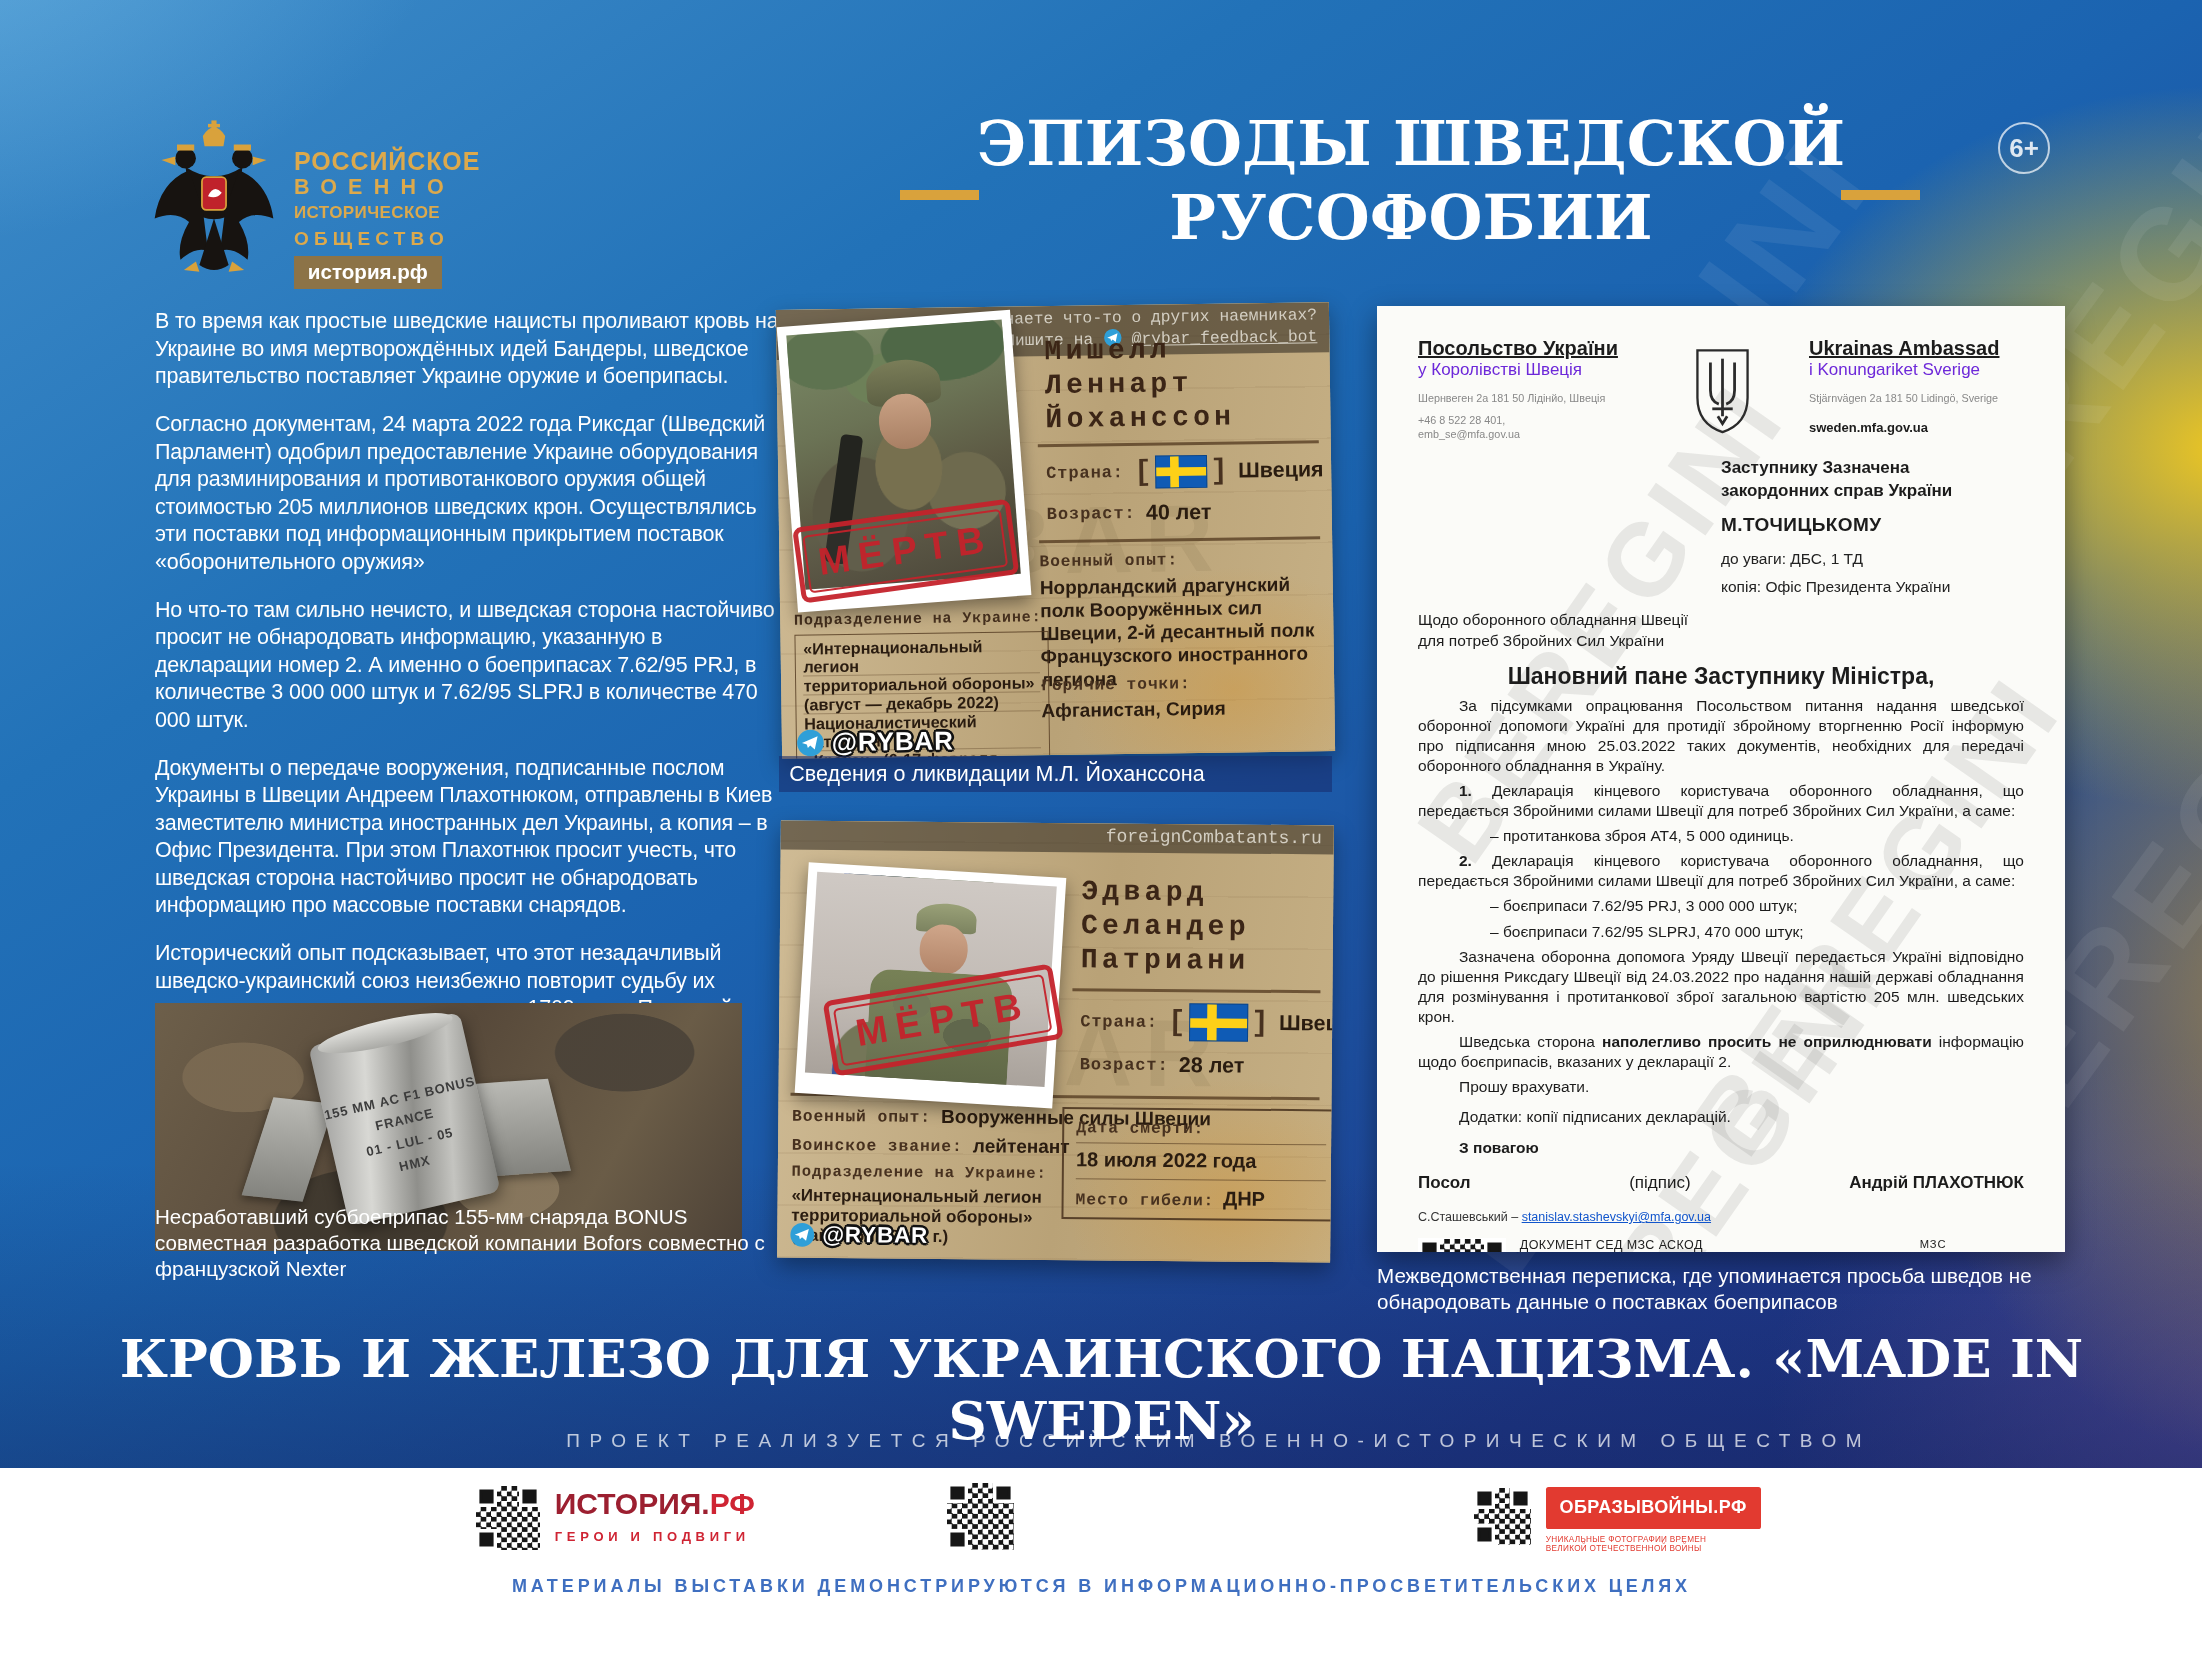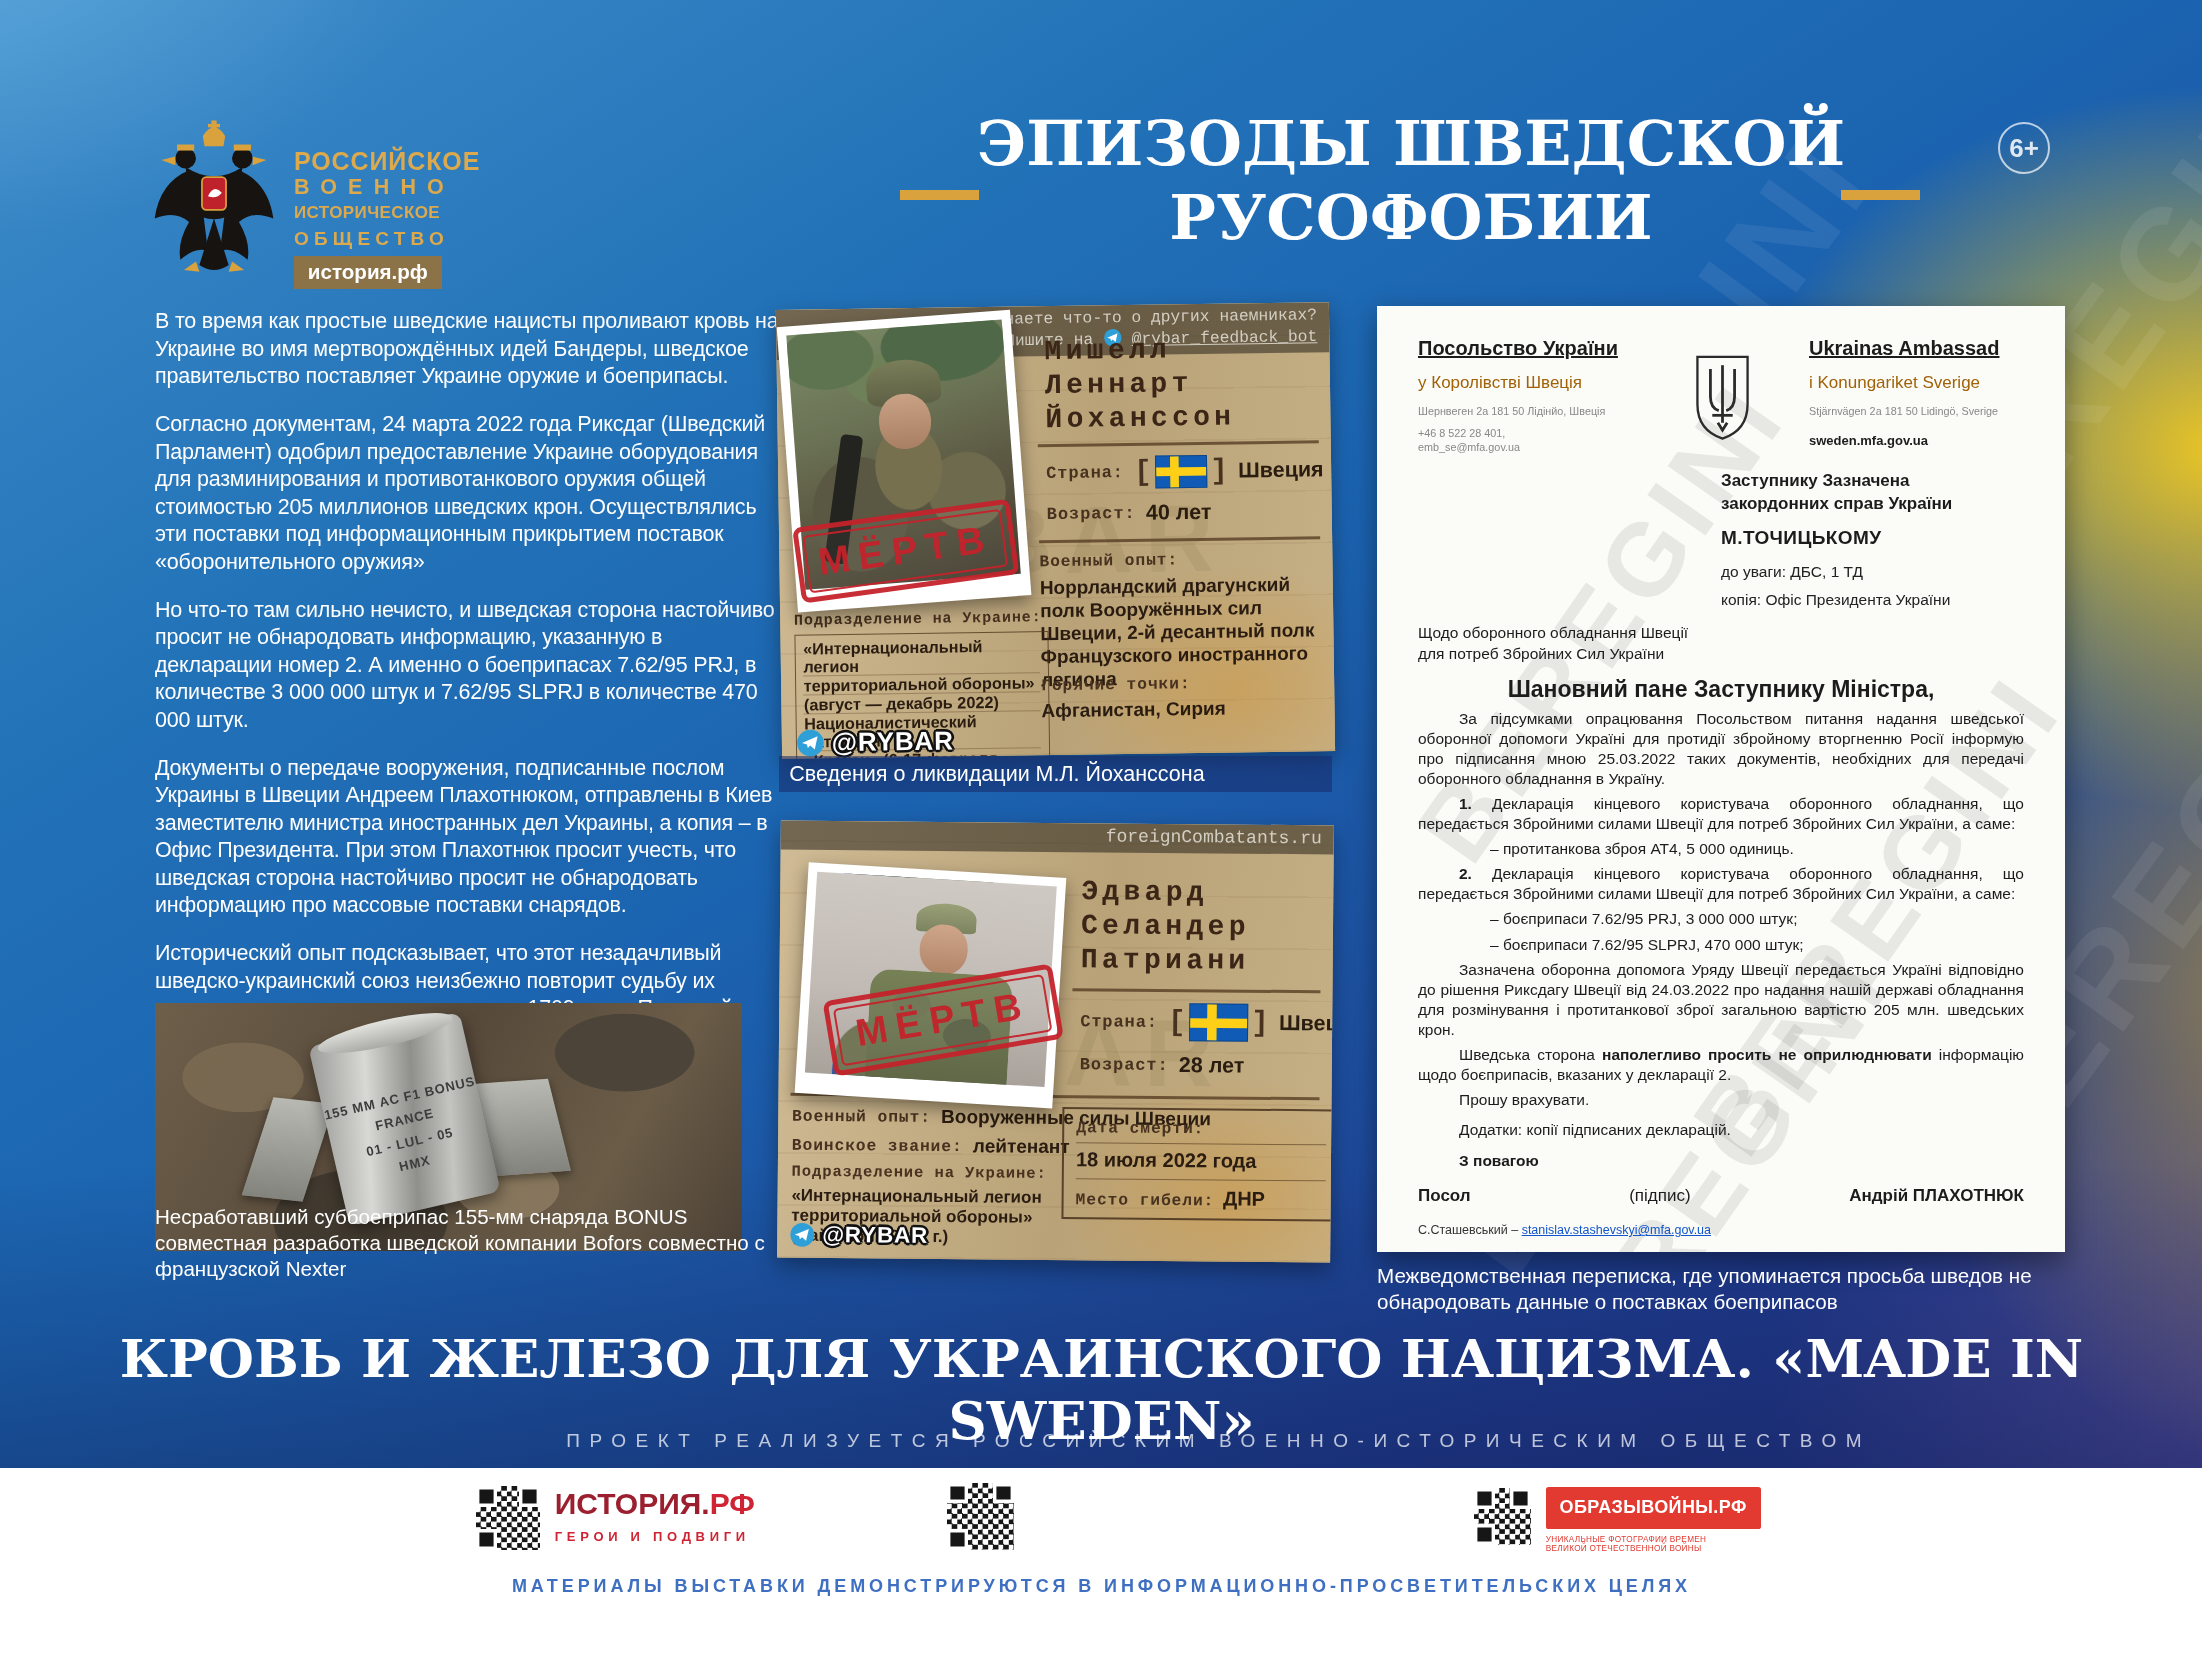--- a/index.html
+++ b/index.html
@@ -163,21 +163,21 @@
   
   .doc{left:1377px;top:306px;width:688px;height:946px;background:#fbfbf8;overflow:hidden;
     box-shadow:0 10.3px 26px rgba(0,0,0,.4);color:#1c1c1c;}
   .doc-wm span{position:absolute;font:bold 103px "Liberation Sans",sans-serif;color:rgba(60,60,60,.10);
     transform:rotate(-55deg);letter-spacing:6.9px;white-space:nowrap;}
   .doc-wm .d1{left:-52px;top:258px;} .doc-wm .d2{left:224px;top:551px;} .doc-wm .d3{left:52px;top:826px;}
   .doc-in{position:absolute;inset:31px 41px 26px 41px;}
   .doc-head{display:flex;justify-content:space-between;}
   .emb{width:217px;}
   .emb .e1{font-weight:bold;font-size:20px;text-decoration:underline;}
-  .emb .e2{font-size:17px;color:#a16207;margin-top:13px;}
+  .emb .e2{font-size:17px;color:#6d28d9;margin-top:0;}
   .emb .esm{font-size:10.8px;color:#888;margin-top:12px;line-height:13.8px;}
   .emb .esite{font-weight:bold;font-size:13px;margin-top:13.8px;}
   .trident{width:65px;padding-top:3.4px;}
   .recipient{margin-left:303px;margin-top:15.5px;}
   .recipient .r12{font-weight:bold;font-size:17px;line-height:22.4px;}
   .recipient .rn{font-weight:bold;font-size:19px;margin-top:12px;letter-spacing:0.4px;}
   .recipient .ra{font-size:15.5px;margin-top:13.8px;color:#222;}
   .subject{margin-top:13.8px;font-size:15.5px;line-height:20.6px;}
   .salut{text-align:center;font-weight:bold;font-size:23px;margin-top:12px;}
   .doc-in p{margin:5.2px 0;font-size:15.5px;line-height:20px;text-align:justify;}

